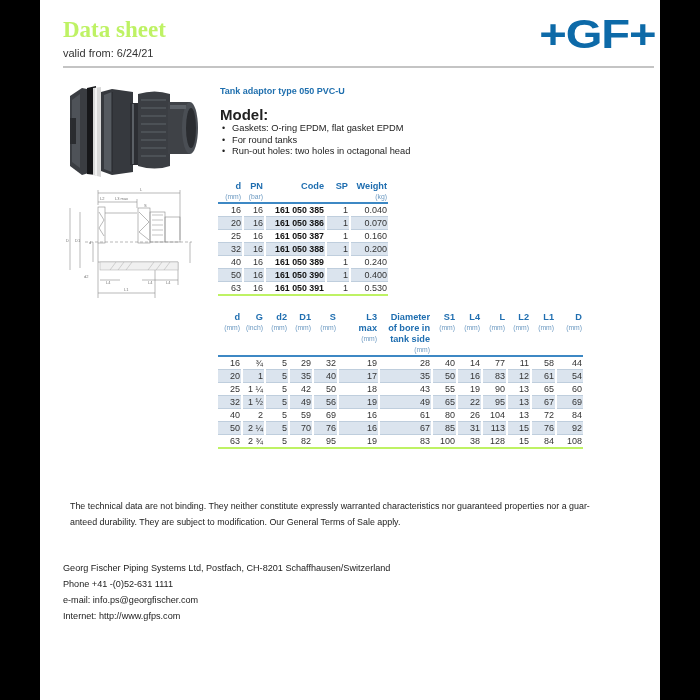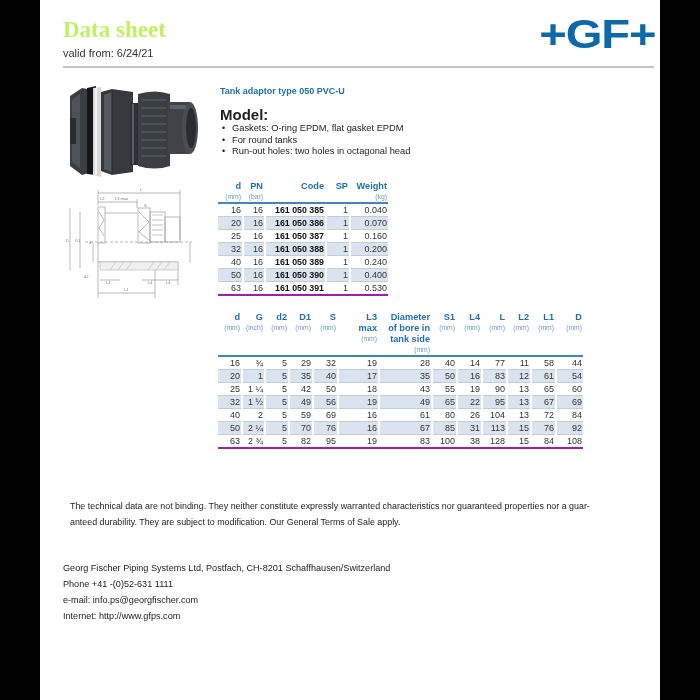--- a/index.html
+++ b/index.html
@@ -17,21 +17,21 @@
   .features .dot { display:inline-block; width:10px; font-size:9px; }
   .photo { left:60px; top:84px; width:145px; height:96px; }
   .drawing { left:62px; top:183px; width:140px; height:118px; }
   table.dt { position:absolute; border-collapse:collapse; table-layout:fixed; font-size:9px; }
   table.dt th { vertical-align:top; text-align:right; padding:0 1px 0 0; font-weight:normal; border-bottom:2px solid #3d88c4; border-right:2px solid #fff; }
   table.dt th:last-child, table.dt td:last-child { border-right:none; }
   table.dt .lbl { font-weight:bold; font-size:9.2px; line-height:11px; color:#1f6eb0; white-space:nowrap; }
   table.dt .unit { font-size:6.8px; line-height:10px; color:#6d9ac2; white-space:nowrap; }
   table.dt td { height:12px; padding:0 1px 0 0; text-align:right; line-height:12px; color:#333; border-right:2px solid #fff; border-bottom:1px solid #bfcedd; white-space:nowrap; }
   table.dt tr.shade td { background:#dbe4ee; }
-  table.dt tbody tr:last-child td { border-bottom:2px solid #a21caf; }
+  table.dt tbody tr:last-child td { border-bottom:2px solid #bef264; }
   table.dt td.code { font-weight:bold; color:#111; font-size:8.8px; }
   #t1 { left:218px; top:181px; width:170px; }
   #t2 { left:218px; top:312px; width:365px; }
   .disclaimer { left:70px; top:498px; font-size:8.9px; line-height:16px; color:#222; white-space:nowrap; }
   .contact { left:63px; top:560px; font-size:9.1px; line-height:16px; color:#222; white-space:nowrap; }
 </style>
 </head>
 <body>
 
 <div class="page"></div>

